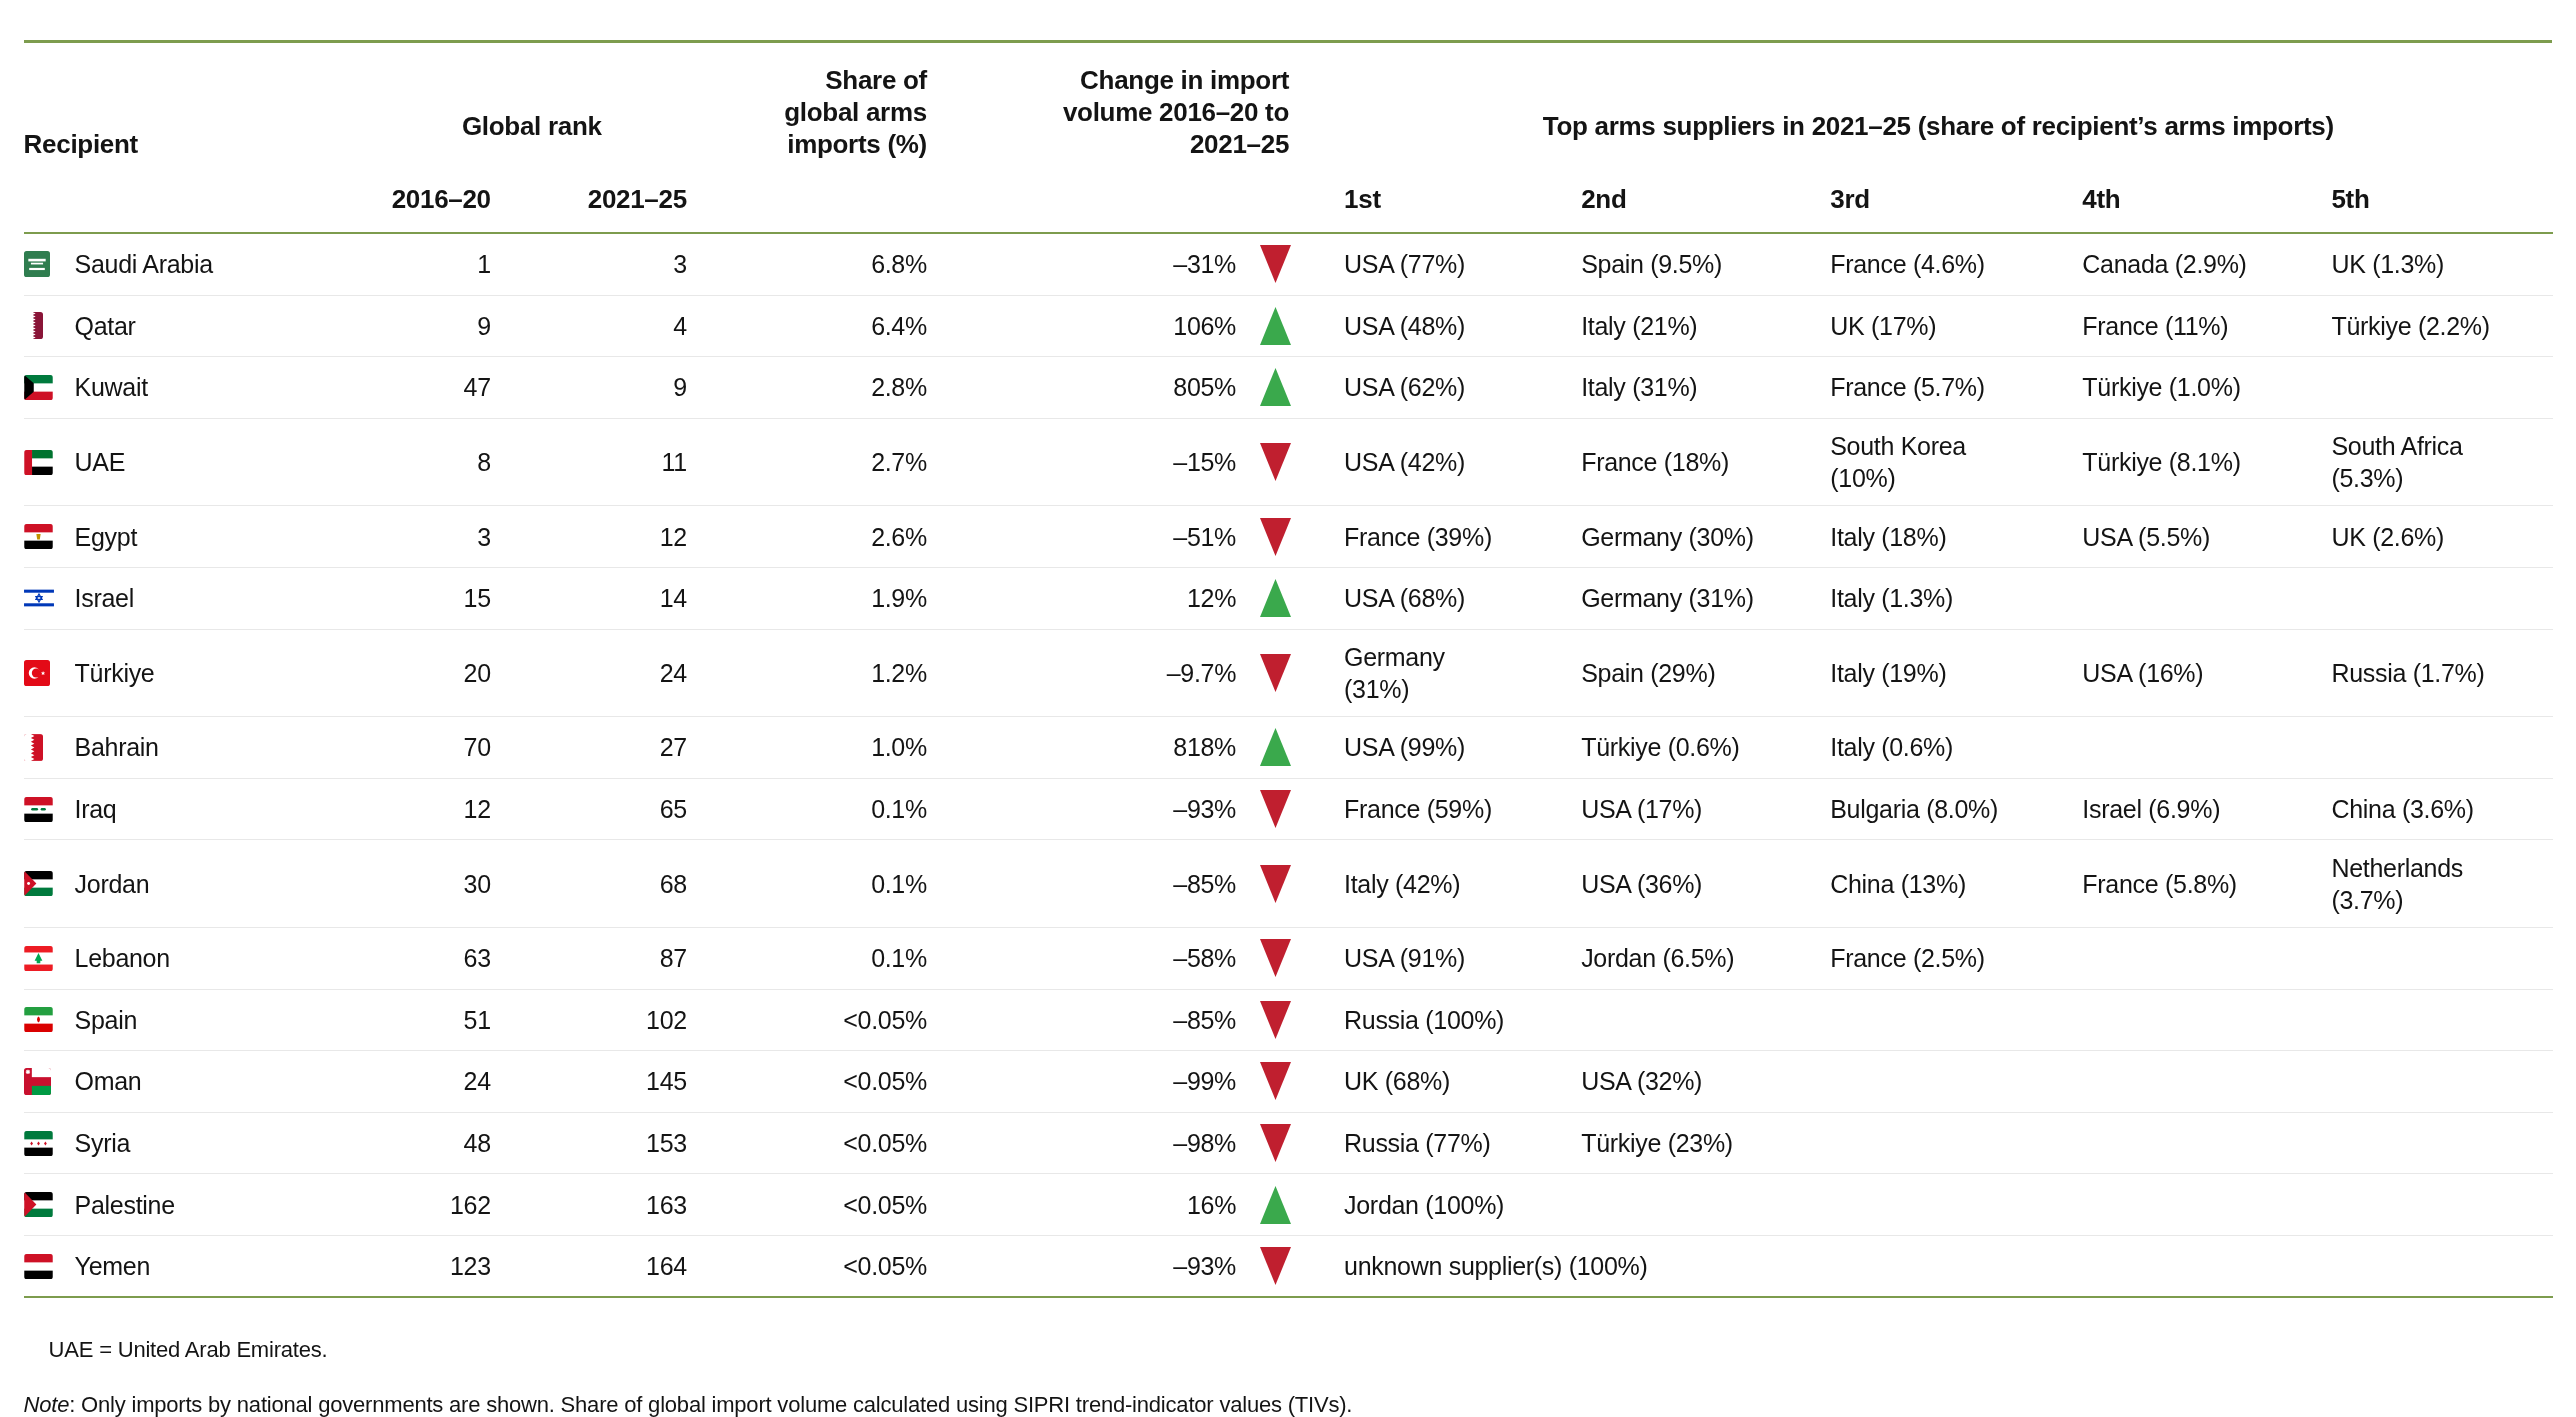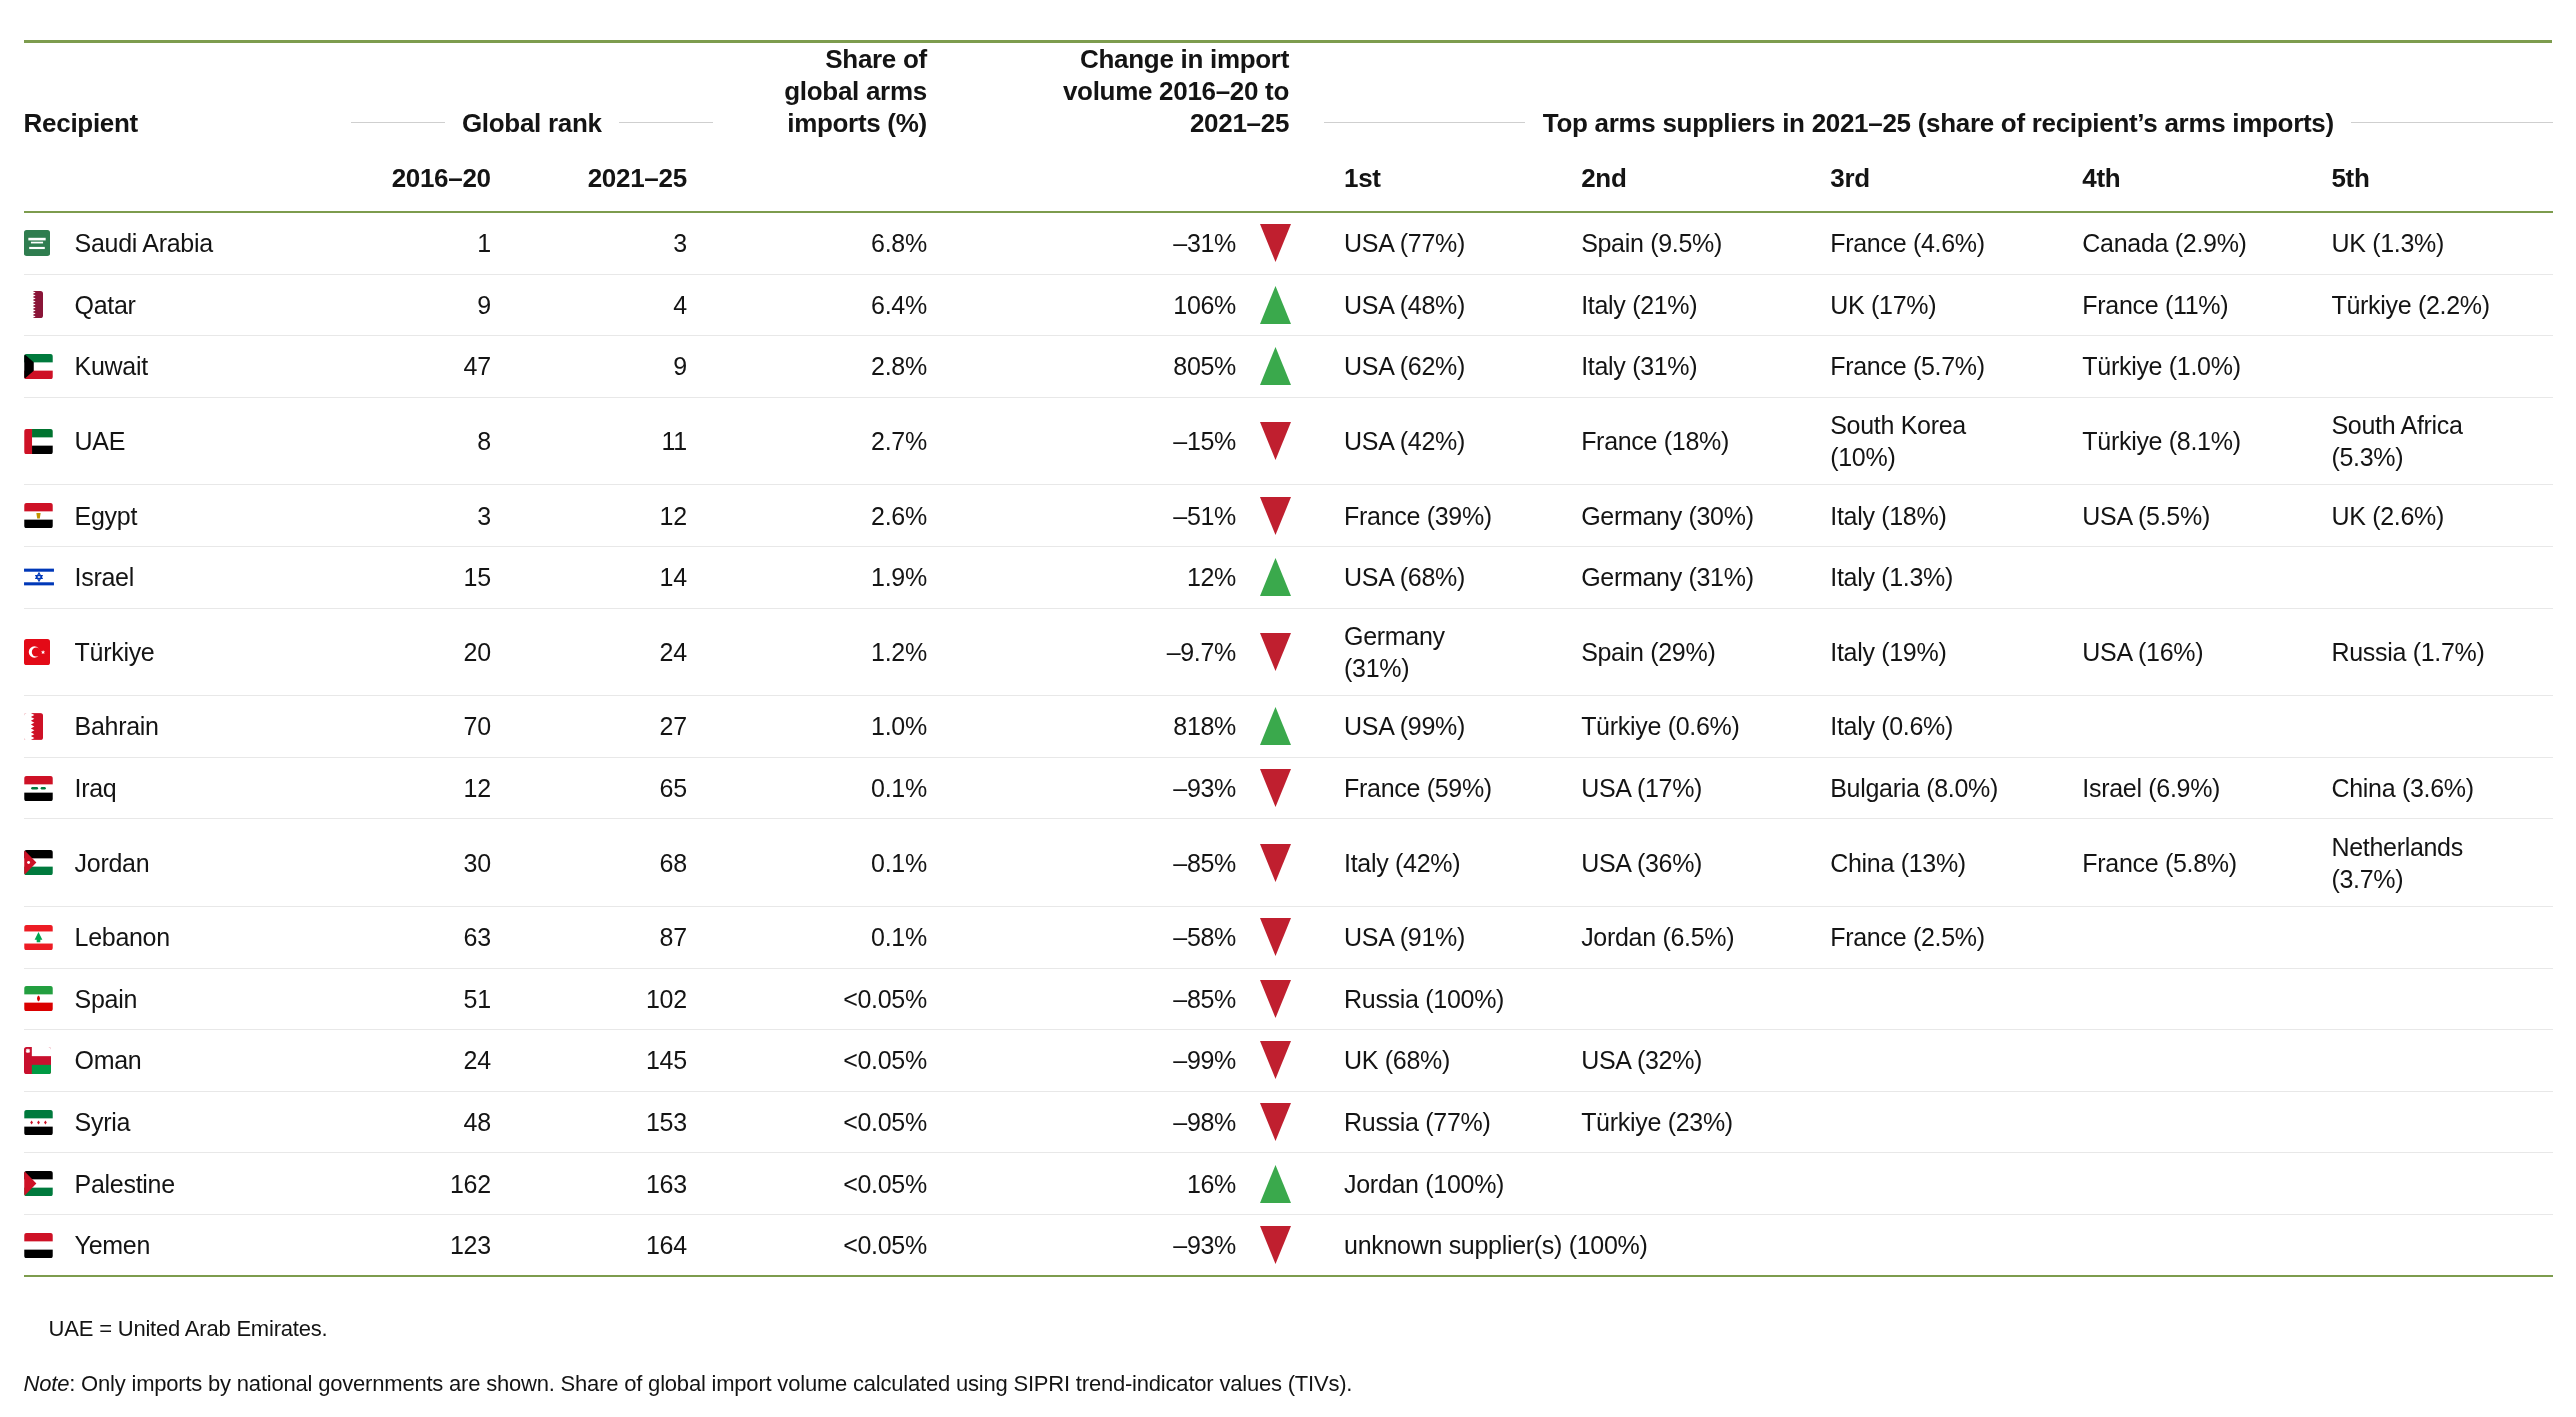--- a/index.html
+++ b/index.html
@@ -9,28 +9,28 @@
   body{
     width:2576px;height:1418px;
     font-family:"Liberation Sans",sans-serif;
     color:var(--text);
     letter-spacing:-0.3px;
   }
   .page{padding:40px 23.6px 0 23.6px;}
   .rule-top{height:2.6px;background:var(--accent);}
   table{border-collapse:collapse;table-layout:fixed;width:2529px;}
   th{font-weight:bold;font-size:26px;line-height:32px;text-align:left;vertical-align:bottom;padding:0;}
-  tr.h1 th{}
+  tr.h1 th{padding-top:21px;}
   tr.h2 th{padding-top:23px;padding-bottom:17.4px;border-bottom:2.6px solid var(--accent);}
   .pre{white-space:pre-line;}
   .right{text-align:right;}
   .pr25{padding-right:22px;}
   .pr30{padding-right:26px;}
   .pr40{padding-right:35px;}
-  .flank{display:flex;align-items:center;gap:17.4px;}
+  .flank{display:flex;align-items:center;gap:17.4px;flex-direction:column;}
   .fline{flex:1;height:1.7px;background:#cfcfcf;}
   td{font-size:25px;line-height:32px;vertical-align:middle;padding:11.3px 0;}
   tbody tr:not(:first-child) td{border-top:1.7px solid var(--sep);}
   tbody tr:last-child td{border-bottom:2.6px solid var(--accent);}
   td.num{text-align:right;padding-right:26px;}
   td.share{text-align:right;padding-right:22px;}
   td.change{padding-right:33px;}
   .chgwrap{display:flex;justify-content:flex-end;align-items:center;gap:24px;}
   .tri svg{display:block;}
   td.sup{padding-right:12.2px;}

